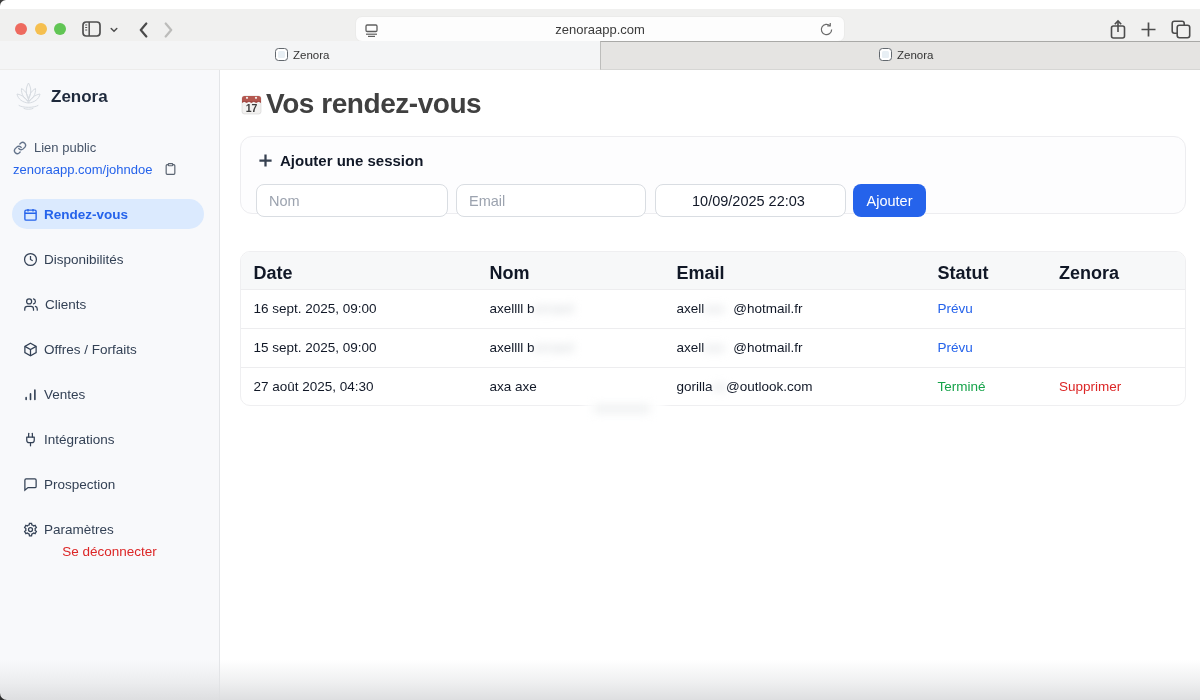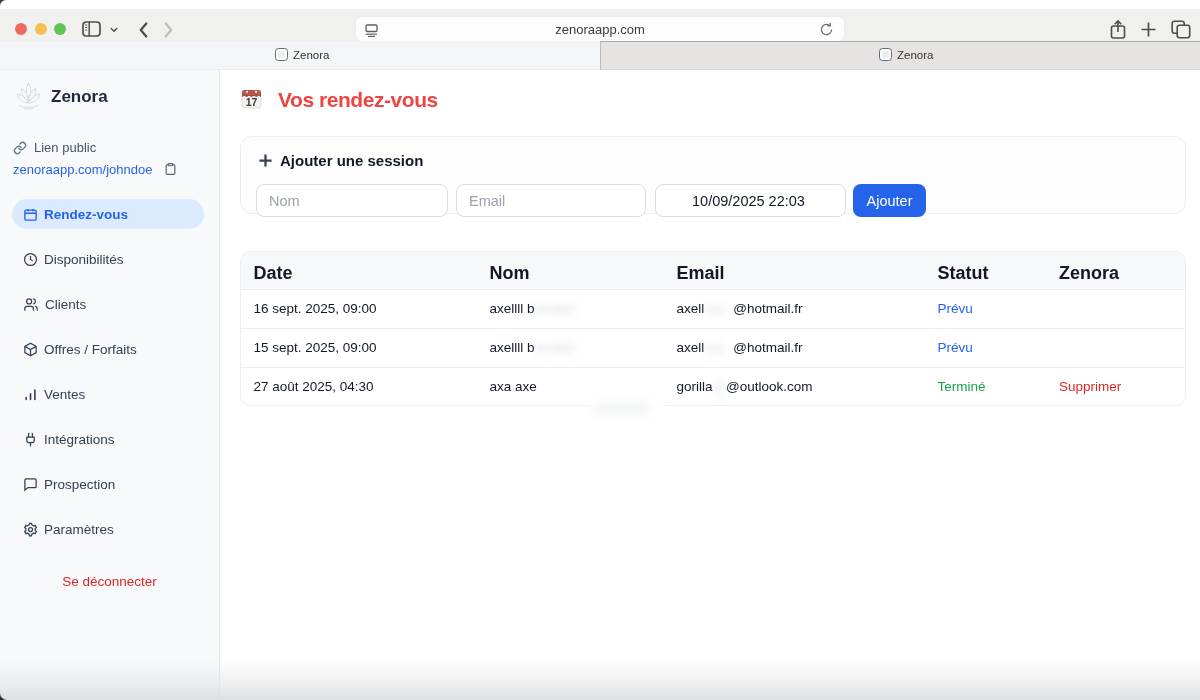--- a/index.html
+++ b/index.html
@@ -39,25 +39,25 @@
   
   .logo-row { position:absolute; left:16px; top:12px; display:flex; align-items:center; gap:10px; }
   .logo-name { font-size:17px; font-weight:bold; color:#1e293b; }
   .lien { position:absolute; left:13px; top:70px; display:flex; align-items:center; gap:7px;
     font-size:13px; color:#475569; }
   .publink { position:absolute; left:13px; top:92px; font-size:13px; color:#2563eb; }
   .nav { position:absolute; left:12px; top:129px; width:192px; }
   .nav-item { height:30px; margin-bottom:15px; display:flex; align-items:center;
     gap:6px; padding-left:11px; font-size:13.5px; color:#334155; border-radius:15px; }
   .nav-item.active { background:#dbeafe; color:#2563eb; font-weight:bold; }
-  .logout { position:absolute; left:0; width:219px; top:504px; text-align:center;
+  .logout { position:absolute; left:0; width:219px; top:474px; text-align:center;
     font-size:13.5px; color:#dc2626; }
   
-  .title-row { position:absolute; left:21px; top:18px; display:flex; gap:16px; }
-  .title { font-size:21px; font-weight:bold; color:#ef4444; letter-spacing:-0.45px; }
+  .title-row { position:absolute; left:21px; top:18px; display:flex; align-items:center; gap:4px; }
+  .title { font-size:28px; font-weight:bold; color:#404040; letter-spacing:-0.45px; }
   .card { position:absolute; left:20px; top:66px; width:946px; height:78px;
     background:#fdfdfe; border:1px solid #ededf0; border-radius:12px; }
   .card-h { position:absolute; left:17px; top:15px; font-size:15px; font-weight:bold;
     color:#111827; display:flex; align-items:center; gap:7px; }
   .inp { position:absolute; top:47px; height:33px; border:1px solid #d9dde2;
     border-radius:8px; background:#fff; font-size:14.5px; color:#9ca3af;
     display:flex; align-items:center; padding-left:12px; }
   .inp.dark { color:#111827;padding-left:36px; }
   .btn { position:absolute; left:612px; top:47px; width:73px; height:33px;
     background:#2563eb; color:#fff; border-radius:8px; font-size:14.5px;

